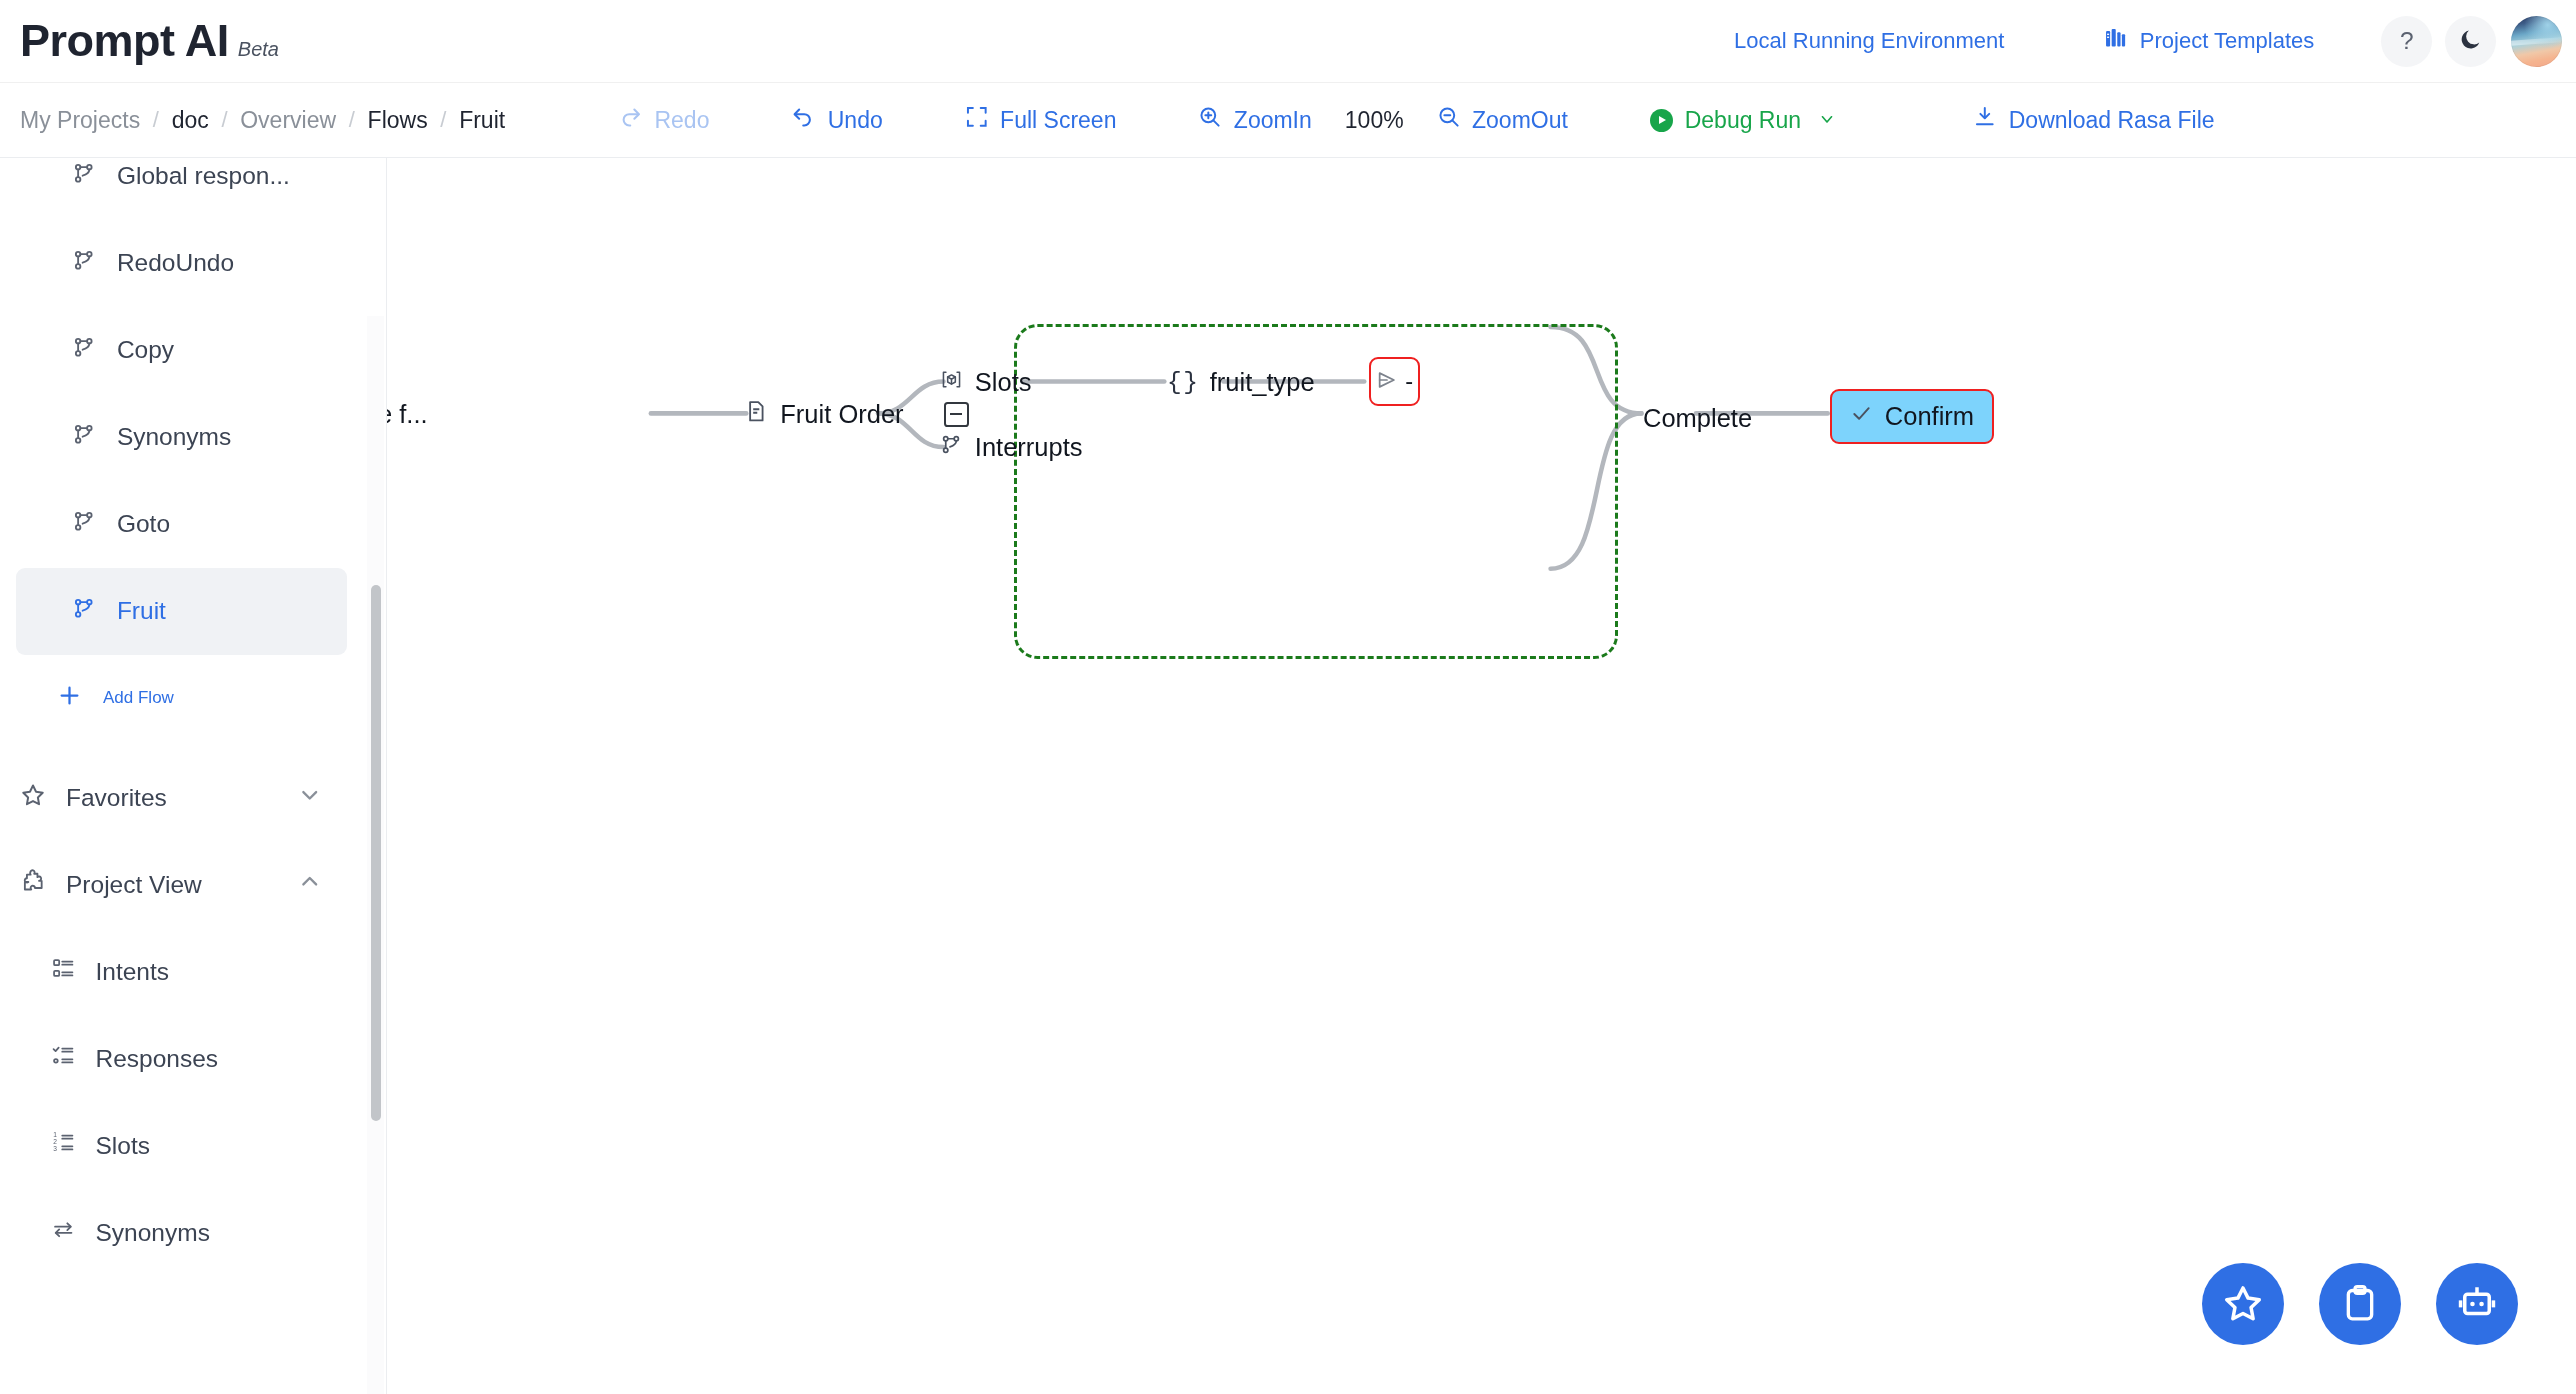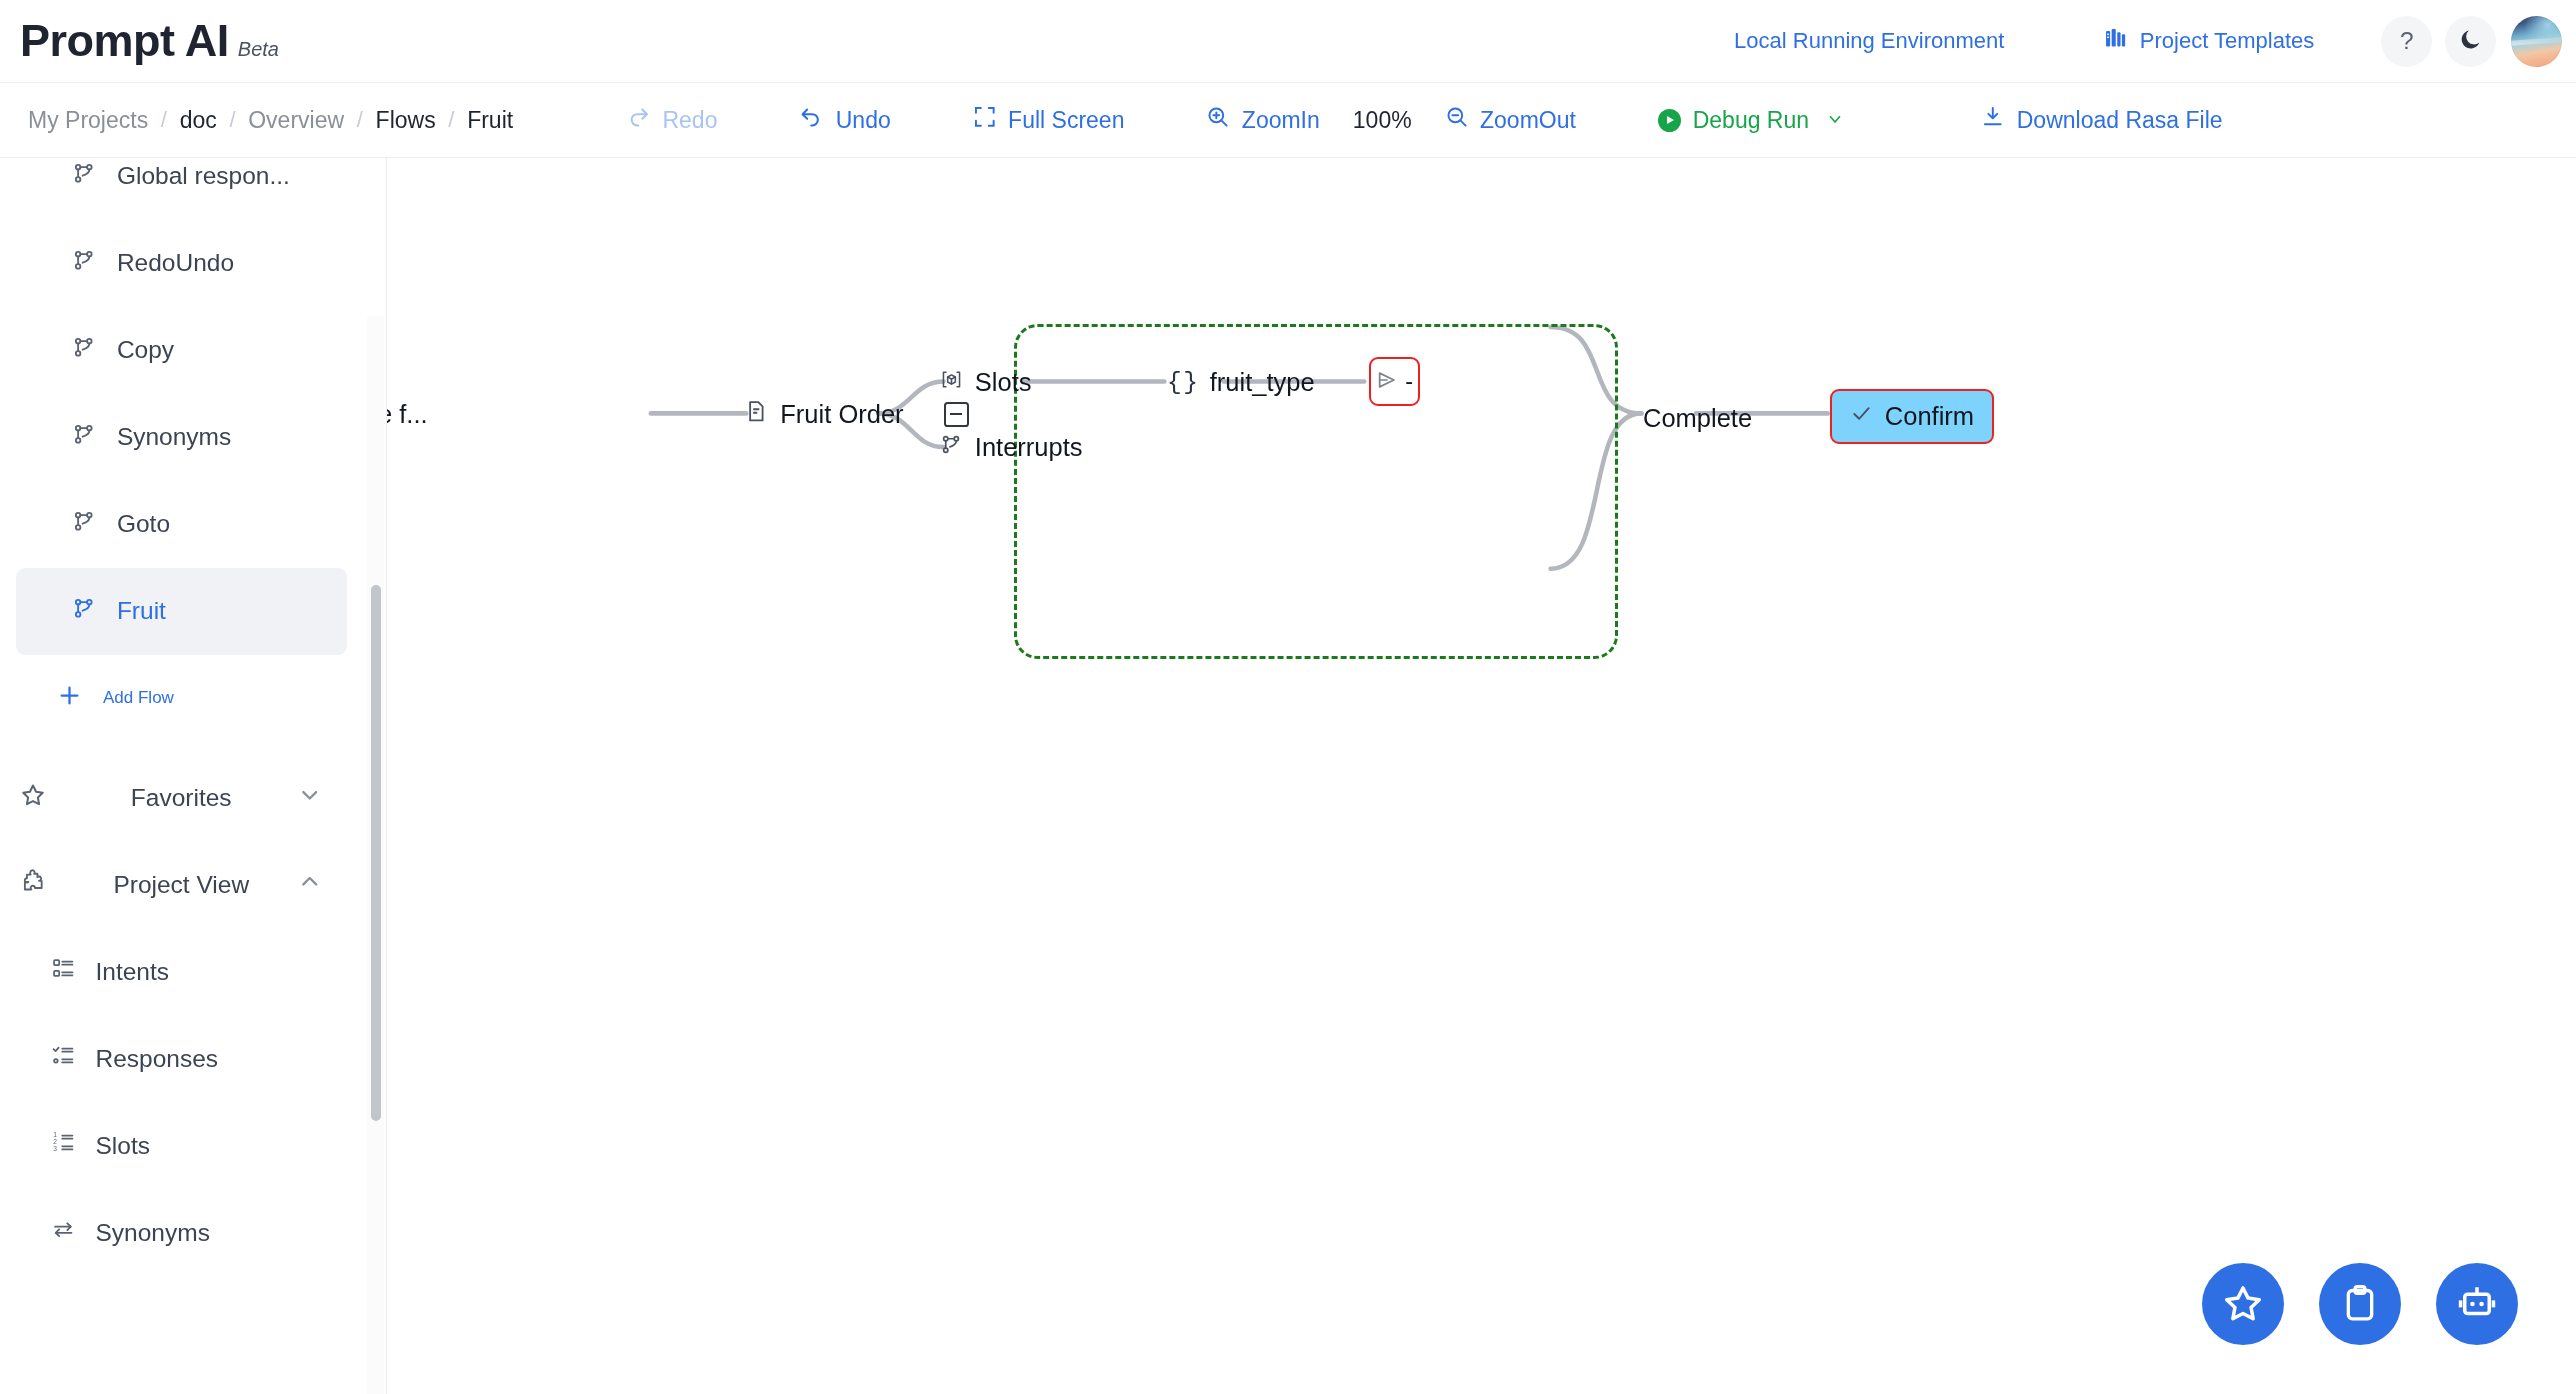--- a/index.html
+++ b/index.html
@@ -48,21 +48,21 @@
     background:linear-gradient(90deg, rgba(255,255,255,.55), rgba(255,255,255,.05));
     transform:rotate(-4deg);
   }
 
   
   .toolbar{
     position:absolute; left:0; top:83px; width:2576px; height:75px;
     background:#ffffff; display:flex; align-items:center;
     border-bottom:0.9px solid #ebedf0;
   }
-  .crumbs{ display:flex; align-items:center; margin-left:28px; font-size:23px; }
+  .crumbs{ display:flex; align-items:center; margin-left:20px; font-size:23px; }
   .crumb{ cursor:pointer; white-space:nowrap; }
   .crumb.dim{ color:#8a9099; }
   .crumb.strong{ color:#1f2430; }
   .crumb-sep{ color:#c8ccd2; margin:0 12.7px; font-size:22px; }
 
   .tb-actions{ display:flex; align-items:center; margin-left:113px; }
   .tb-btn{
     display:flex; align-items:center; gap:11.8px; color:#2f6fe4; font-size:23px;
     cursor:pointer; white-space:nowrap;
   }
@@ -97,21 +97,21 @@
   .flow-item.active svg path,.flow-item.active svg circle{ stroke:#2f6fe4; }
 
   .add-flow{
     height:87px; display:flex; align-items:center; padding-left:56px;
     color:#2f6fe4; font-size:17px; cursor:pointer;
   }
   .add-flow .lbl{ margin-left:20px; }
 
   .side-section{
     height:87px; display:flex; align-items:center; padding-left:20px;
-    font-size:24.5px; color:#3c4453; cursor:pointer;text-align:center;
+    font-size:24.5px; color:#3c4453; cursor:pointer;
   }
   .side-section .lbl{ margin-left:20px; flex:1; }
   .side-sub{
     height:87px; display:flex; align-items:center; padding-left:51px;
     font-size:24.5px; color:#3c4453; cursor:pointer;
   }
   .side-sub .lbl{ margin-left:20px; }
 
   .side-scrollbar{
     position:absolute; left:371px; top:427px; width:10px; height:536px;

